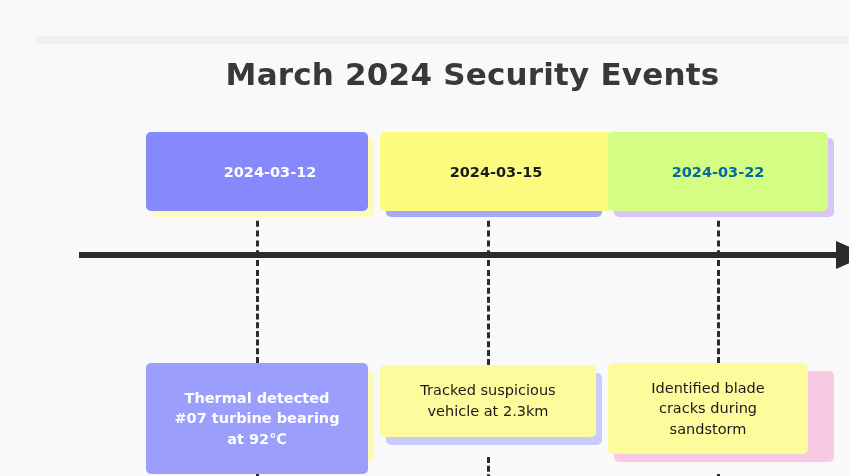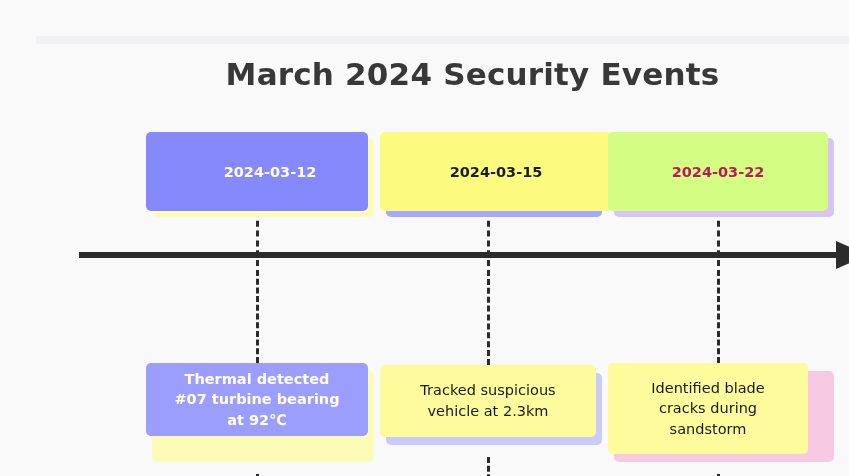--- a/index.html
+++ b/index.html
@@ -137,21 +137,21 @@
   <div class="title">March 2024 Security Events</div>
 
   <div class="event-col">
     <div class="date-shadow" id="e1-ds" style="left: 92px; width: 222px; background: rgb(253, 252, 182);"></div>
     <div class="date-card" id="e1-dc" style="left: 86px; width: 222px; background: rgb(134, 137, 252); color: rgb(255, 255, 255); padding-left: 26px;">
       <span>2024-03-12</span>
     </div>
     <div class="dash" id="e1-dash-top" style="left: 196px; top: 151px; height: 55px;"></div>
 
     <div class="desc-shadow" id="e1-xs" style="left: 92px; width: 222px; top: 311px; height: 91px; background: rgb(253, 252, 182);"></div>
-    <div class="desc-card" id="e1-xc" style="left: 86px; width: 222px; top: 303px; height: 73px; background: rgb(155, 158, 252); color: rgb(255, 255, 255); font-weight: 700;">
+    <div class="desc-card" id="e1-xc" style="left: 86px; width: 222px; top: 303px; height: 111px; background: rgb(155, 158, 252); color: rgb(255, 255, 255); font-weight: 700;">
       <span id="e1-text">Thermal detected<br>#07 turbine bearing<br>at 92℃</span>
     </div>
     <div class="dash" id="e1-dash-bot" style="left: 196px; top: 414px; height: 41px;"></div>
     <div class="dash-arrow" id="e1-arrow" style="left: 188px; top: 455px;"></div>
   <div class="dash" style="left: 196px; top: 210px; height: 93px;"></div>
     </div>
 
   <div class="event-col">
     <div class="date-shadow" id="e2-ds" style="left: 326px; width: 216px; background: rgb(166, 168, 252);"></div>
     <div class="date-card" id="e2-dc" style="left: 320px; width: 232px; background: rgb(253, 251, 127); color: rgb(26, 26, 26);">
@@ -163,21 +163,21 @@
     <div class="desc-card" id="e2-xc" style="left: 320px; width: 216px; top: 305px; height: 72px; background: rgb(253, 251, 156); color: rgb(26, 26, 26); font-weight: 400;">
       <span id="e2-text">Tracked suspicious<br>vehicle at 2.3km</span>
     </div>
     <div class="dash" id="e2-dash-bot" style="left: 427px; top: 397px; height: 58px;"></div>
     <div class="dash-arrow" id="e2-arrow" style="left: 419px; top: 455px;"></div>
   <div class="dash" style="left: 427px; top: 210px; height: 95px;"></div>
     </div>
 
   <div class="event-col">
     <div class="date-shadow" id="e3-ds" style="left: 554px; width: 220px; background: rgb(215, 197, 247);"></div>
-    <div class="date-card" id="e3-dc" style="left: 548px; width: 220px; background: rgb(211, 253, 131); color: #be185d;">
+    <div class="date-card" id="e3-dc" style="left: 548px; width: 220px; background: rgb(211, 253, 131); color: #0369a1;">
       <span>2024-03-22</span>
     </div>
     <div class="dash" id="e3-dash-top" style="left: 657px; top: 151px; height: 55px;"></div>
 
     <div class="desc-shadow" id="e3-xs" style="left: 554px; width: 220px; top: 311px; height: 91px; background: rgb(247, 201, 227);"></div>
     <div class="desc-card" id="e3-xc" style="left: 548px; width: 200px; top: 303px; height: 91px; background: rgb(253, 251, 156); color: rgb(26, 26, 26); font-weight: 400;">
       <span id="e3-text">Identified blade<br>cracks during<br>sandstorm</span>
     </div>
     <div class="dash" id="e3-dash-bot" style="left: 657px; top: 414px; height: 41px;"></div>
     <div class="dash-arrow" id="e3-arrow" style="left: 649px; top: 455px;"></div>

